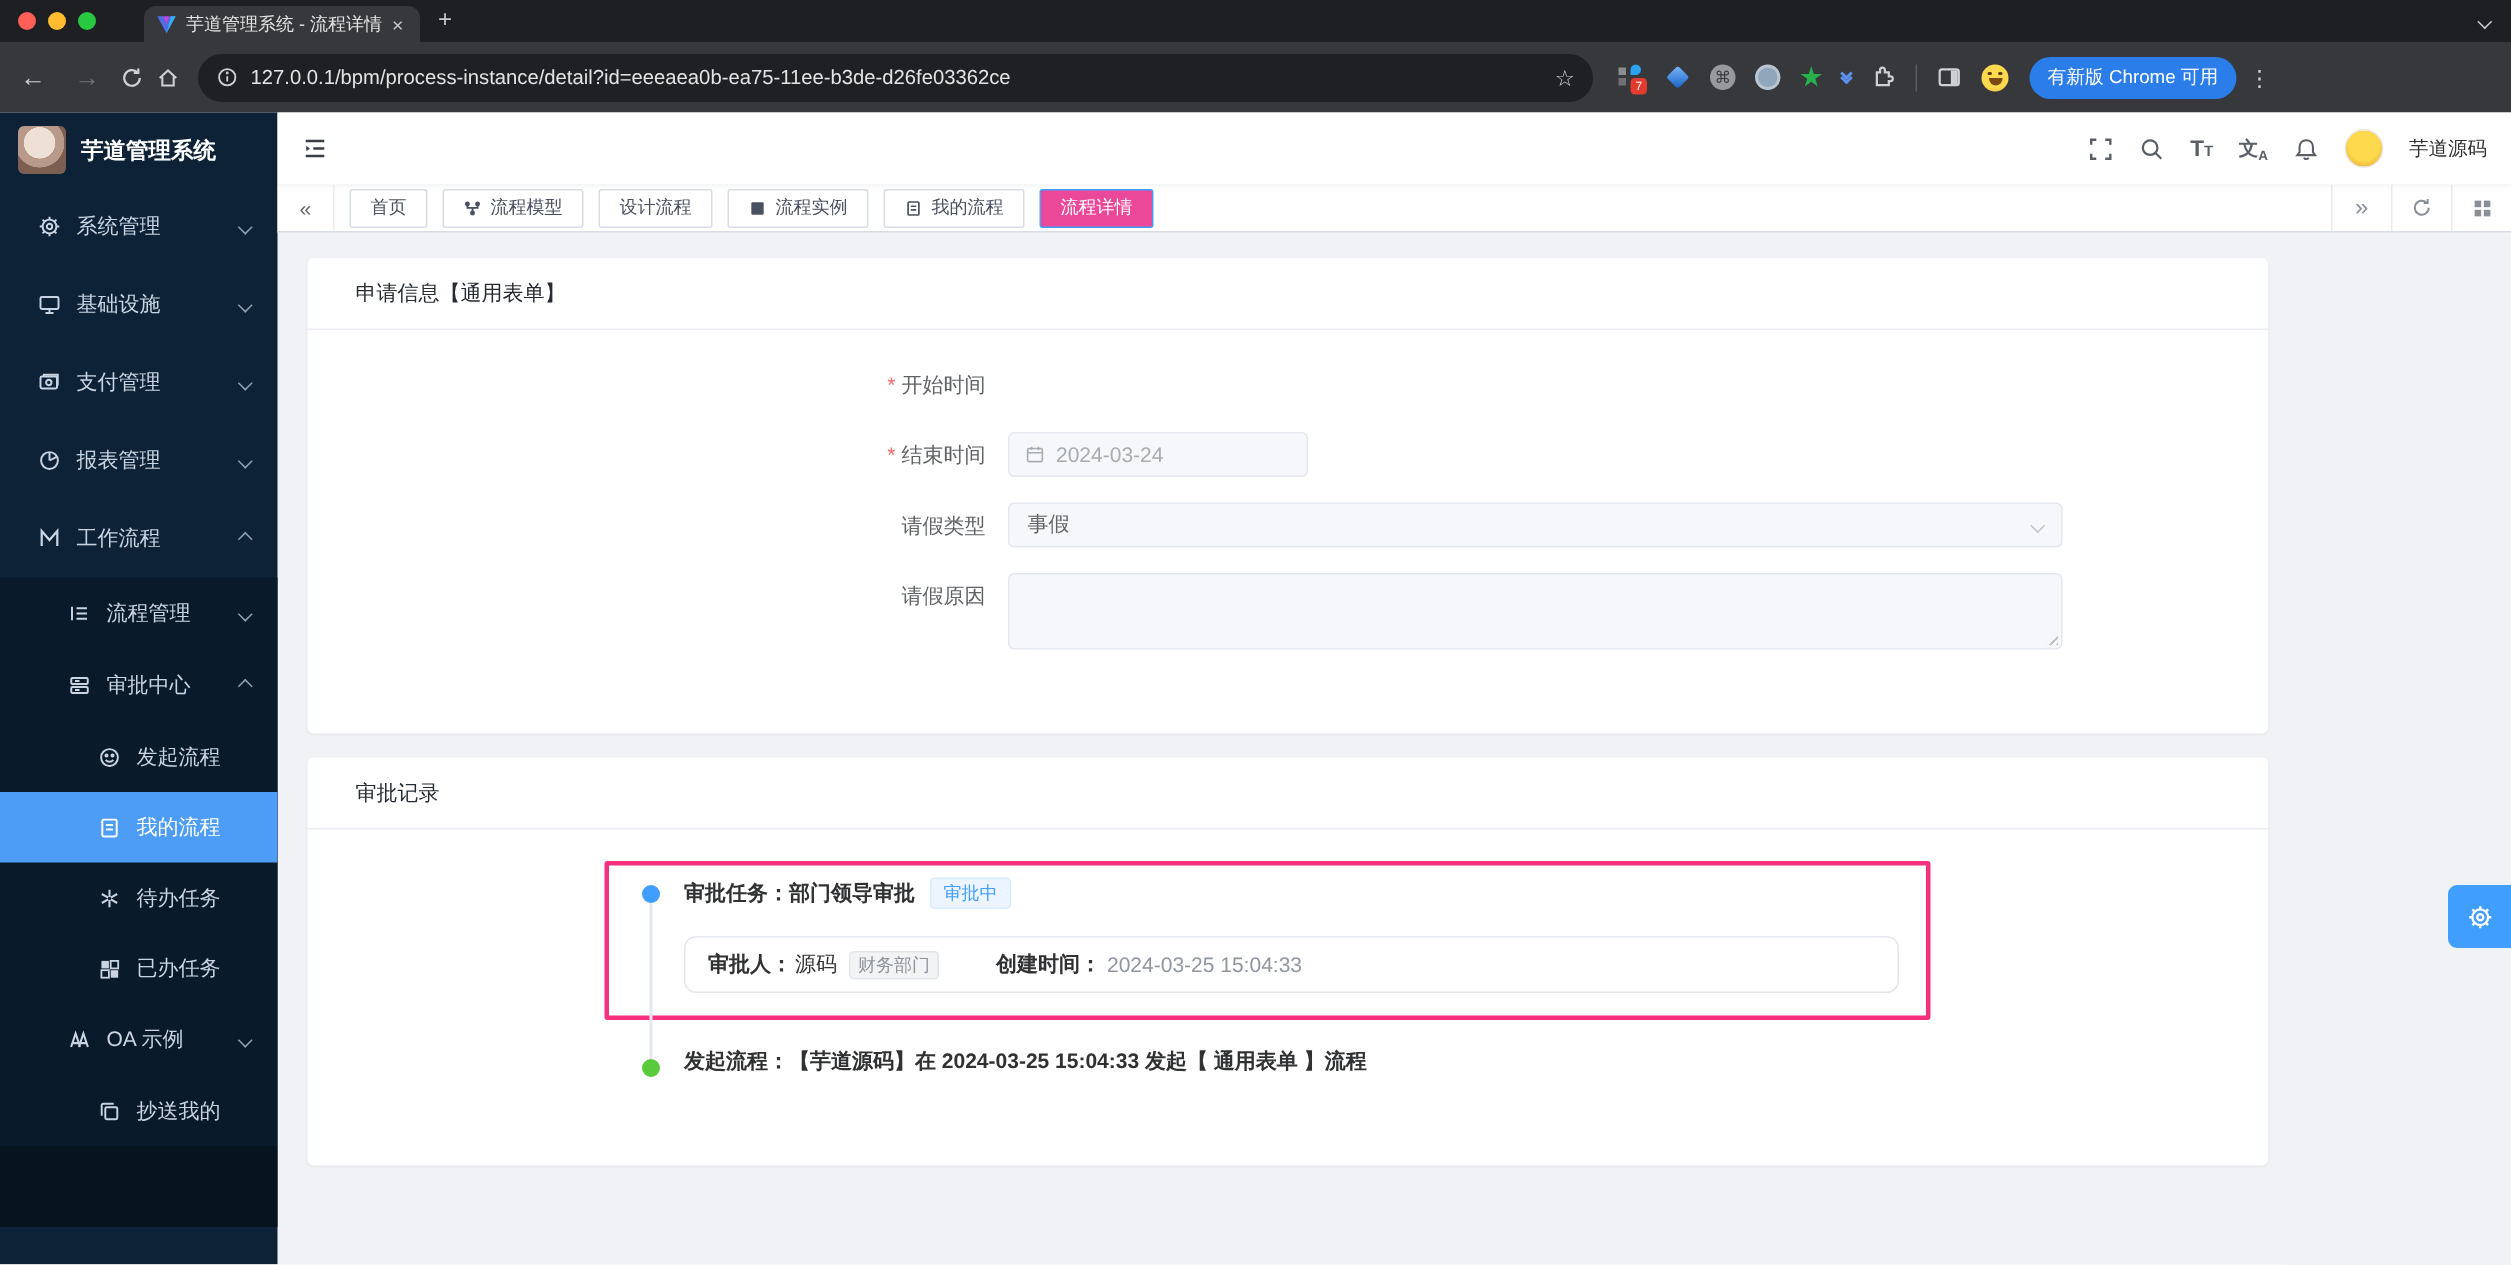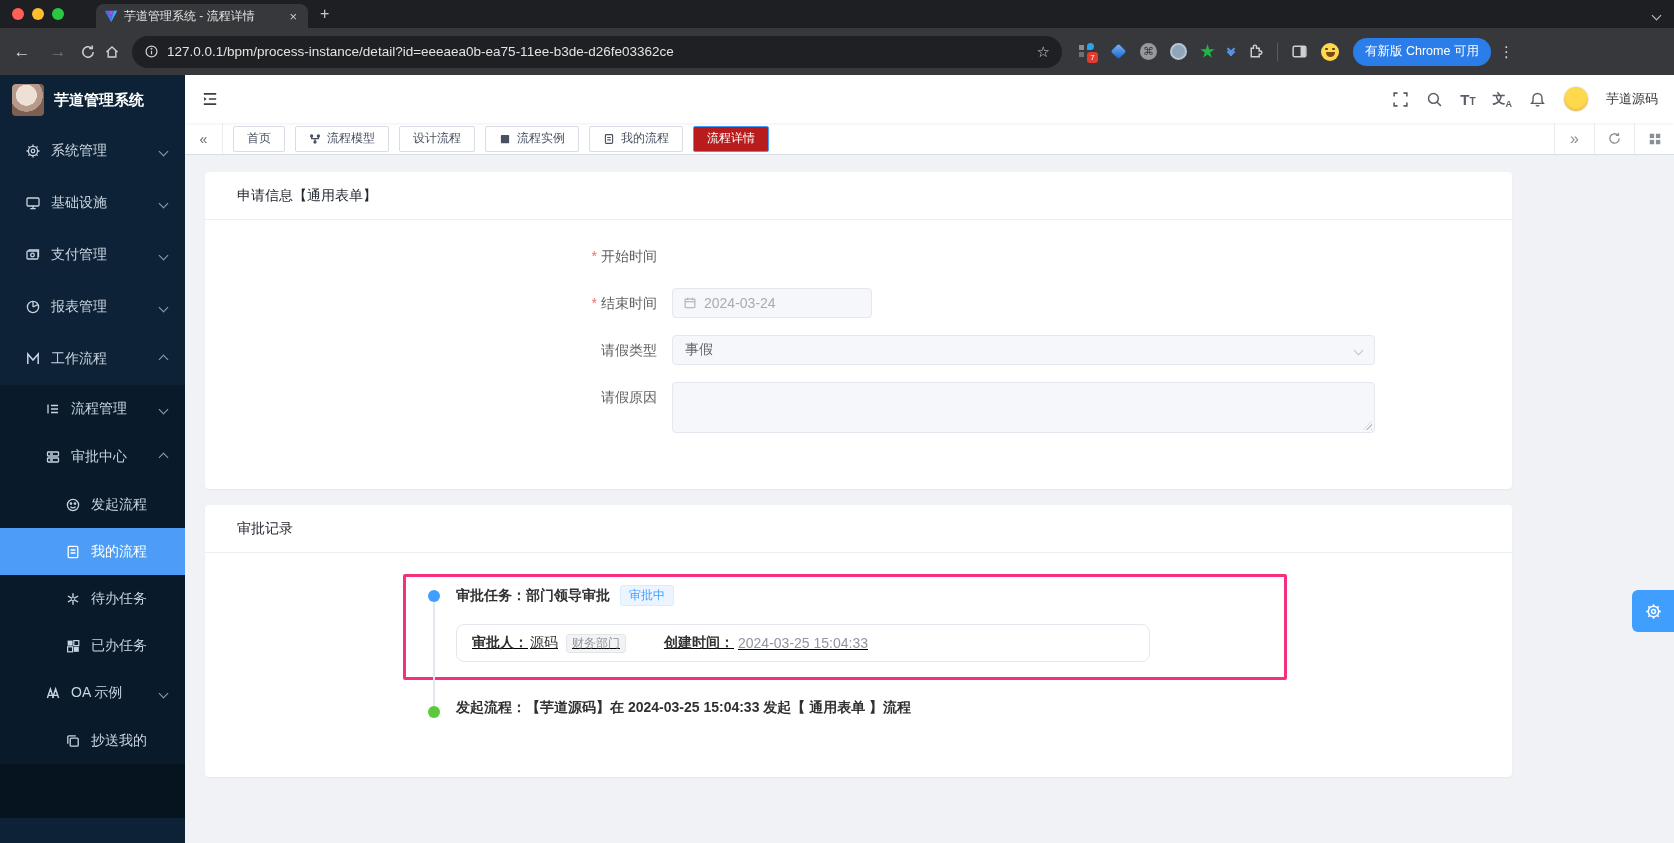--- a/index.html
+++ b/index.html
@@ -5,21 +5,21 @@
   * { box-sizing: border-box; margin: 0; padding: 0; }
   html,body { width:1674px; height:843px; }
   body { font-family: "Liberation Sans","DejaVu Sans",sans-serif; }
   .screen { position:relative; width:1674px; height:843px; overflow:hidden; background:#f0f2f5; }
 
   
   .tabstrip { position:absolute; left:0; top:0; width:1674px; height:28px; background:#1e1f22; display:flex; align-items:center; }
   .lights { display:flex; gap:8px; padding:0 14px 0 12px; }
   .light { width:12px; height:12px; border-radius:50%; }
   .light.red{background:#ff5f57}.light.yellow{background:#febc2e}.light.green{background:#28c840}
-  .btab { margin-left:18px; height:24px; align-self:flex-end; width:212px; background:#37383b; border-radius:8px 8px 0 0; display:flex; align-items:center; padding:0 8px; color:#e3e3e3; font-size:12px; }
+  .btab { margin-left:18px; height:24px; align-self:flex-end; width:184px; background:#37383b; border-radius:8px 8px 0 0; display:flex; align-items:center; padding:0 8px; color:#e3e3e3; font-size:12px; }
   .btab .title { flex:1; white-space:nowrap; overflow:hidden; margin-left:6px; }
   .btab .x { color:#c9c9c9; font-size:13px; padding:0 3px; }
   .newtab { color:#c9c9c9; font-size:16px; margin-left:12px; }
   .strip-chev { margin-left:auto; margin-right:14px; color:#c9c9c9; }
   .favicon { width:14px; height:14px; }
 
   .toolbar { position:absolute; left:0; top:28px; width:1674px; height:47px; background:#37383b; display:flex; align-items:center; }
   .navbtn { width:28px; text-align:center; color:#cfd0d2; font-size:17px; margin-left:8px; }
   .navbtn.dim { color:#717276; }
   .tool-ic { color:#cfd0d2; margin-left:8px; display:flex; }
@@ -72,21 +72,21 @@
   .lang { font-size:13px; font-weight:bold; }
   .lang sub { font-size:9px; }
   .avatar { width:26px; height:26px; border-radius:50%; background:radial-gradient(circle at 50% 42%,#ffd94d 55%,#eab53a 80%,#caa24f); border:1px solid #e8e8e8; }
   .uname { font-size:13px; color:#303133; }
 
   .tabbar { height:32px; background:#fff; border-bottom:1px solid #d8dce5; display:flex; align-items:center; position:relative; z-index:1; }
   .tb-arrow { width:38px; text-align:center; color:#666; font-size:14px; border-right:1px solid #ececec; align-self:stretch; display:flex; align-items:center; justify-content:center; }
   .navtabs { display:flex; gap:10px; margin-left:10px; flex:1; }
   .ntab { height:26px; border:1px solid #d8dce5; background:#fff; color:#495060; font-size:12px; display:flex; align-items:center; gap:6px; padding:0 13px; border-radius:2px; }
   .ntab .ticon { width:12px; height:12px; color:#495060; }
-  .ntab.active { background:#b91c1c; border-color:#409eff; color:#fff; }
+  .ntab.active { background:#ec4899; border-color:#409eff; color:#fff; }
   .tb-ctl { width:40px; align-self:stretch; display:flex; align-items:center; justify-content:center; color:#8a8f97; border-left:1px solid #ececec; }
 
   .content { position:absolute; left:0; top:81px; width:1489px; height:687px; }
   .card { position:absolute; left:20px; width:1307px; background:#fff; border-radius:4px; box-shadow:0 1px 2px rgba(0,0,0,.05); }
   .card-hd { height:48px; display:flex; align-items:center; padding-left:32px; font-size:14px; color:#262b33; border-bottom:1px solid #ebeef5; }
   .card1 { top:16px; height:317px; }
   .card1-body { padding-top:21px; }
   .frow { display:flex; align-items:flex-start; padding-left:187px; margin-bottom:17px; }
   .flabel { width:265px; text-align:right; font-size:14px; color:#606266; line-height:30px; white-space:nowrap; }
   .req:before { content:"*"; color:#f56c6c; margin-right:4px; }
@@ -101,21 +101,21 @@
   .card2 { top:349px; height:272px; }
   .tl-body { position:relative; height:223px; }
   .pinkbox { position:absolute; left:198px; top:21px; width:884px; height:106px; border:3px solid #f5317f; border-radius:2px; }
   .tl-line { position:absolute; left:228px; top:49px; width:2px; height:106px; background:#e4e7ed; }
   .dot { position:absolute; width:12px; height:12px; border-radius:50%; }
   .dot.blue { left:223px; top:37px; background:#409eff; }
   .dot.green { left:223px; top:153px; background:#5ac93c; }
   .tl-row1 { position:absolute; left:251px; top:32px; display:flex; align-items:center; gap:10px; }
   .tl-title { font-size:14px; font-weight:bold; color:#303133; }
   .status-badge { height:21px; background:#ecf5ff; border:1px solid #d9ecff; border-radius:3px; color:#409eff; font-size:12px; display:flex; align-items:center; padding:0 8px; }
-  .task-card { position:absolute; left:251px; top:71px; width:694px; height:38px; background:#fff; border:1px solid #e4e7ed; border-radius:8px; display:flex; align-items:center; padding:0 15px; font-size:14px;text-decoration:underline; }
+  .task-card { position:absolute; left:251px; top:71px; width:810px; height:38px; background:#fff; border:1px solid #e4e7ed; border-radius:8px; display:flex; align-items:center; padding:0 15px; font-size:14px; }
   .tc-strong { font-weight:bold; color:#303133; white-space:nowrap; }
   .tc-val { color:#303133; margin-left:2px; }
   .dept-tag { height:19px; background:#f2f3f5; border:1px solid #e3e5e8; border-radius:3px; color:#8f939a; font-size:12px; display:flex; align-items:center; padding:0 5px; margin-left:8px; }
   .tc-created { margin-left:38px; display:flex; align-items:center; }
   .tc-time { color:#9095a0; margin-left:4px; }
   .tl-row2 { position:absolute; left:251px; top:146px; font-size:14px; font-weight:bold; color:#303133; }
 
   .float-set { position:absolute; right:0; top:515px; width:42px; height:42px; background:#409eff; border-radius:6px 0 0 6px; display:flex; align-items:center; justify-content:center; color:#fff; }
 
   .chev { display:inline-block; width:7px; height:7px; border-right:1.4px solid currentColor; border-bottom:1.4px solid currentColor; transform:rotate(45deg); }

